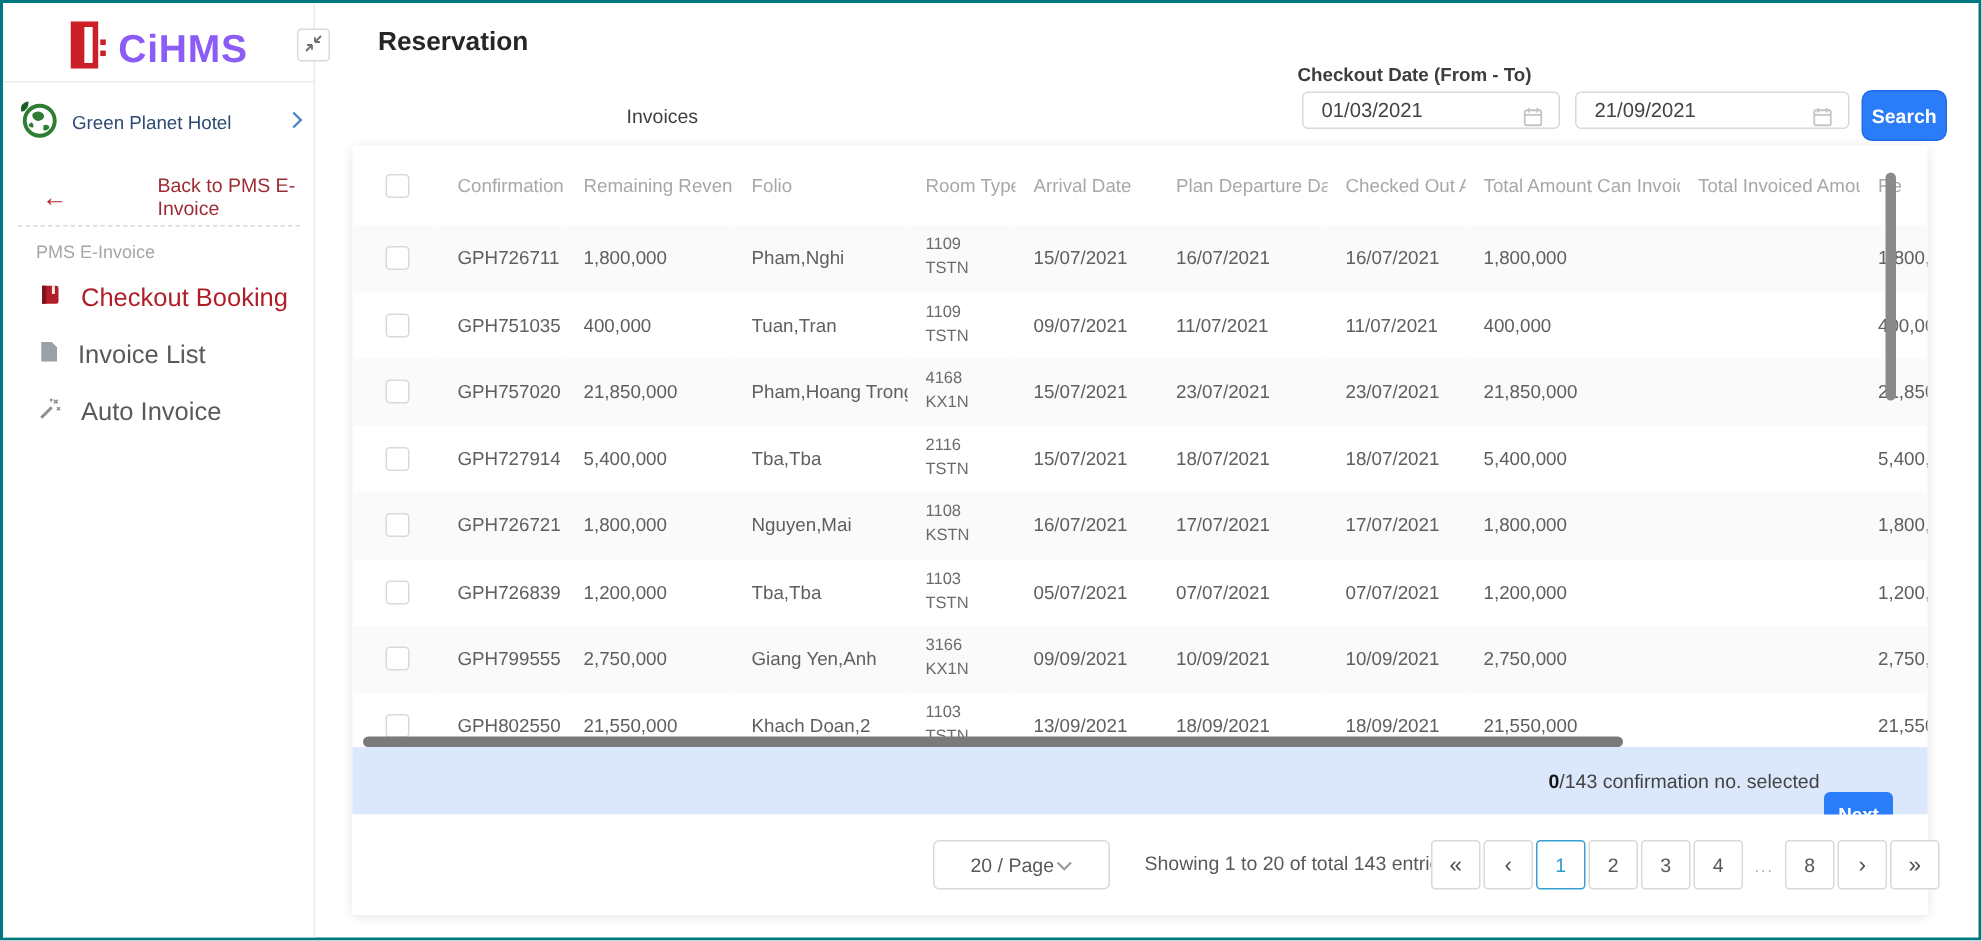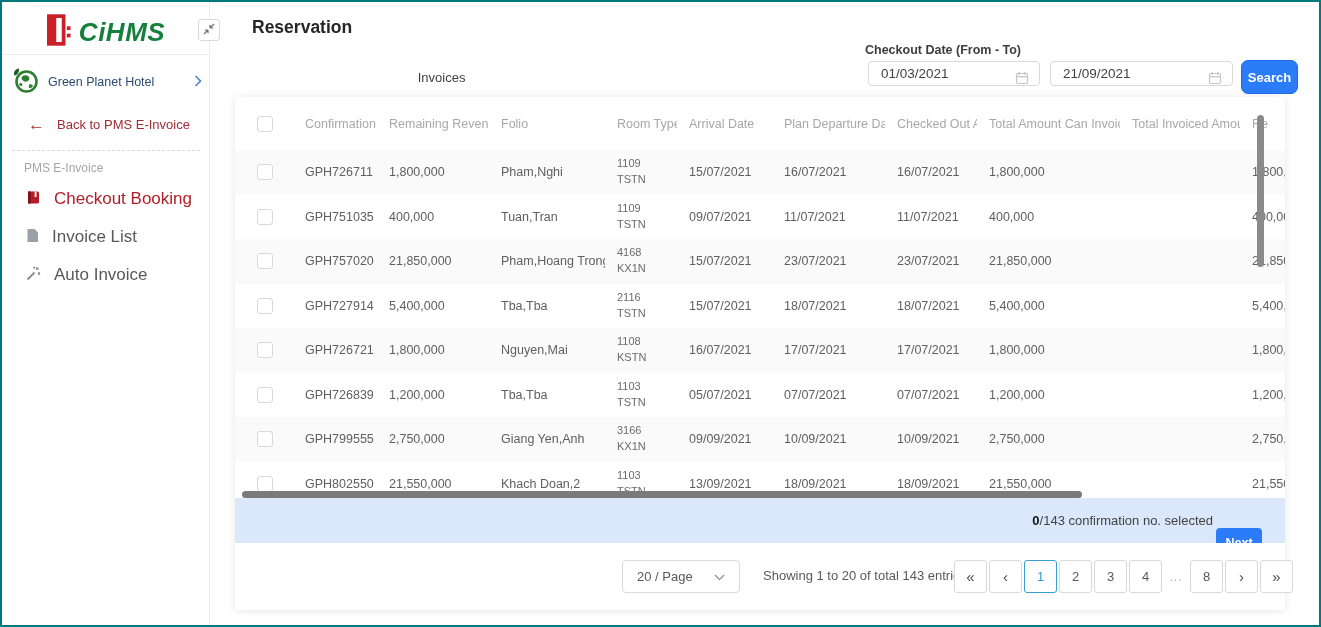--- a/index.html
+++ b/index.html
@@ -5,31 +5,31 @@
   * { box-sizing: border-box; margin: 0; padding: 0; }
   body { font-family: "Liberation Sans", sans-serif; background: #e9e9e9; }
   .window { position: relative; width: 1321px; height: 627px; background: #fff;
             border: 2px solid #00787e; overflow: hidden; }
 
   
   .sidebar { position: absolute; left: 0; top: 0; width: 208px; height: 100%;
              background: #fff; border-right: 1px solid #ececec; z-index: 5; }
   .logo-row { position: absolute; left: 0; top: 10px; width: 208px; height: 40px;
               display: flex; align-items: center; justify-content: center; gap: 8px; }
-  .logo-text { font-size: 26px; font-weight: bold; color: #15803d; letter-spacing: .5px; font-style: italic; }
+  .logo-text { font-size: 26px; font-weight: bold; color: #8b5cf6; letter-spacing: .5px; }
   .collapse-btn { position: absolute; left: 196px; top: 17px; width: 22px; height: 22px;
                   background: #fff; border: 1px solid #d9d9d9; border-radius: 3px;
                   display: flex; align-items: center; justify-content: center; cursor: pointer; z-index: 9; }
   .sb-divider { position: absolute; left: 0; top: 52px; width: 208px; border-top: 1px solid #ececec; }
   .hotel-row { position: absolute; left: 10px; top: 60px; width: 190px; height: 40px;
                display: flex; align-items: center; gap: 9px; cursor: pointer; }
   .hotel-label { font-size: 12.5px; color: #2d4a73; flex: 1; }
   .back-row { position: absolute; left: 26px; top: 114px; display: flex; align-items: center; gap: 12px; cursor: pointer; }
   .back-arrow { color: #b02a30; font-size: 17px; line-height: 1; }
-  .back-label { font-size: 13px; color: #9e2b33; }
+  .back-label { font-size: 13px; color: #9e2b33; margin-left: 48px; }
   .dashed { position: absolute; left: 10px; top: 148px; width: 188px; border-top: 1px dashed #d9d9d9; }
   .section-label { position: absolute; left: 22px; top: 159px; font-size: 12px; color: #a6a6a6; }
   .menu { position: absolute; left: 0; top: 180px; width: 208px; }
   .menu-item { display: flex; align-items: center; gap: 13px; padding: 7px 0 7px 24px;
                margin-bottom: 4px; cursor: pointer; }
   .menu-item .mi-label { font-size: 17px; color: #595959; }
   .menu-item.active .mi-label { color: #b01e28; }
 
   
   .page-title { position: absolute; left: 250px; top: 15px; font-size: 17.5px; font-weight: bold; color: #262626; }
@@ -76,21 +76,21 @@
              padding-right: 23px; }
   .sel-text { font-size: 13px; color: #434343; }
   .sel-count { font-weight: bold; color: #141414; }
   .next-btn { width: 46px; height: 30px; background: #2b7cf8; border: none; border-radius: 4px;
               color: #fff; font-size: 12.5px; font-weight: bold; cursor: pointer; font-family: inherit; margin-top: 44px; }
 
   
   .pag-row { position: absolute; left: 0; top: 446px; width: 1050px; height: 67px; background: #fff; }
   .page-size { position: absolute; left: 387px; top: 17px; width: 118px; height: 33px;
                border: 1px solid #d9d9d9; border-radius: 4px; display: flex; align-items: center;
-               justify-content: space-between; padding: 0 14px; cursor: pointer; background: #fff; }
+               justify-content: space-between; padding: 0 24px; cursor: pointer; background: #fff; }
   .page-size span { font-size: 13px; color: #595959; }
   .pag-summary { position: absolute; left: 528px; top: 25px; font-size: 13px; color: #595959; }
   .pagers { position: absolute; left: 719px; top: 17px; display: flex; gap: 2px; align-items: center; }
   .pg { width: 33px; height: 33px; border: 1px solid #d9d9d9; border-radius: 3px; background: #fff;
         font-size: 13px; color: #595959; display: flex; align-items: center; justify-content: center;
         cursor: pointer; }
   .pg.arrow { font-size: 15px; color: #4d4d4d; }
   .pg.active { border: 1px solid #38a0d0; color: #2f9cce; }
   .pg.dots { border: none; color: #b3b3b3; width: 24px; font-size: 12px; letter-spacing: 1px; }
 </style>

